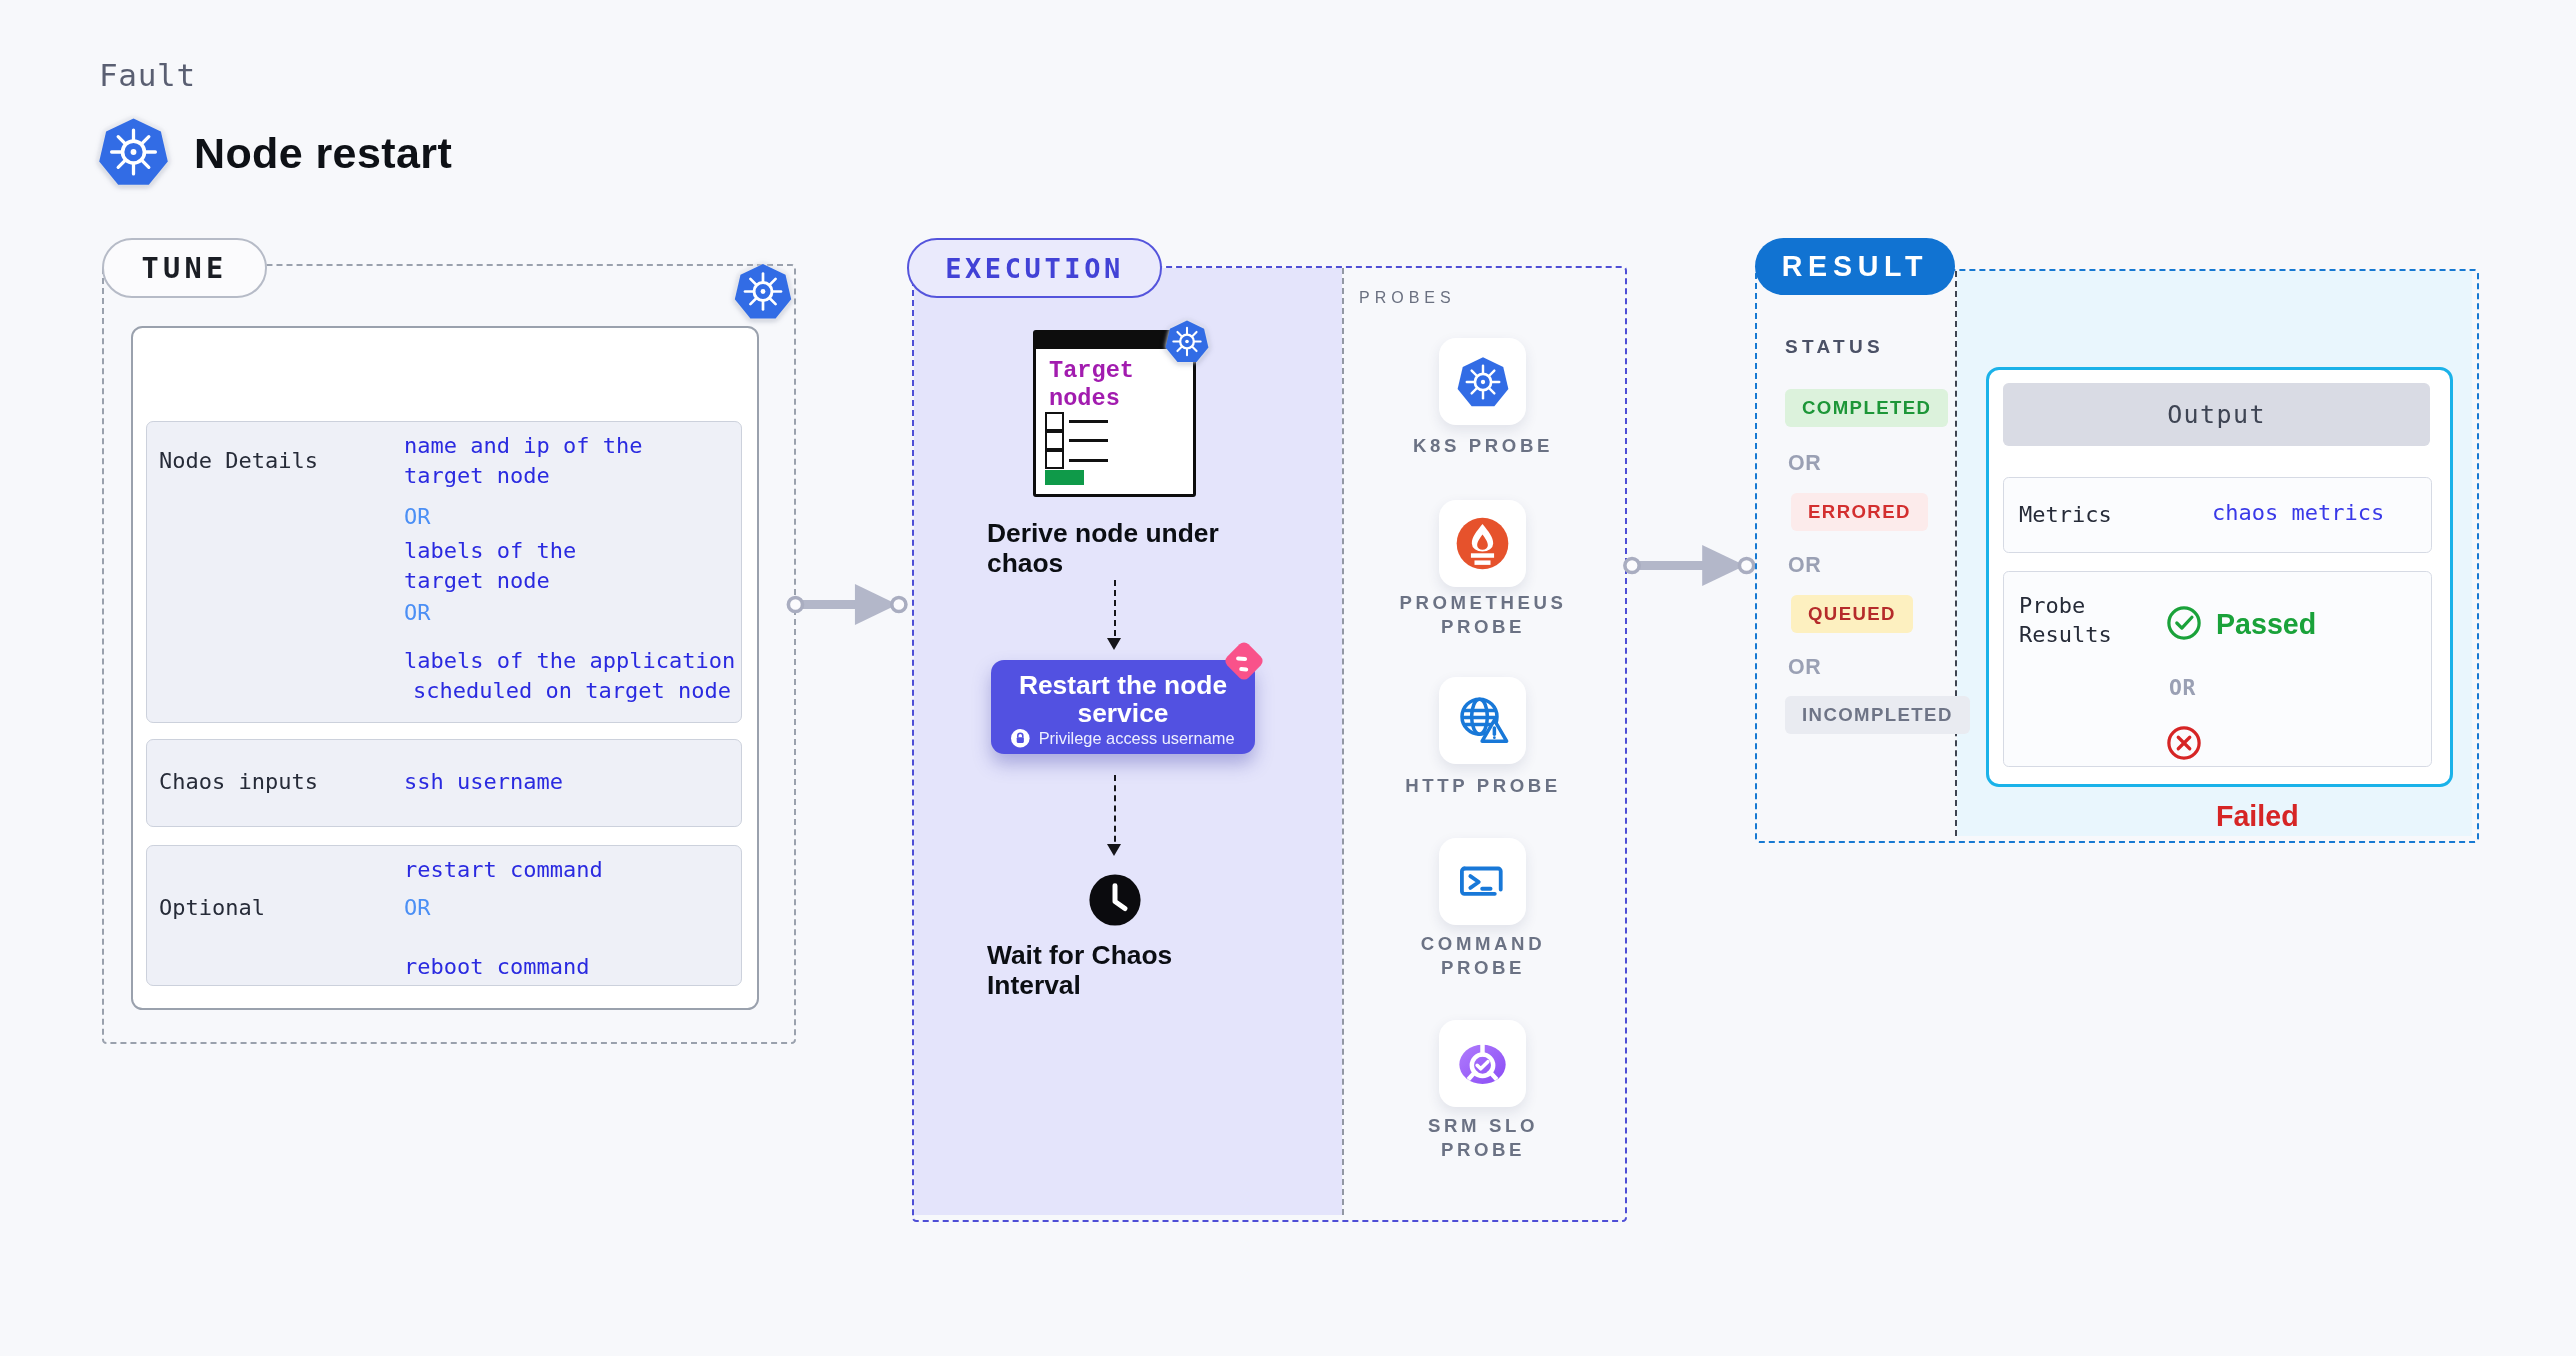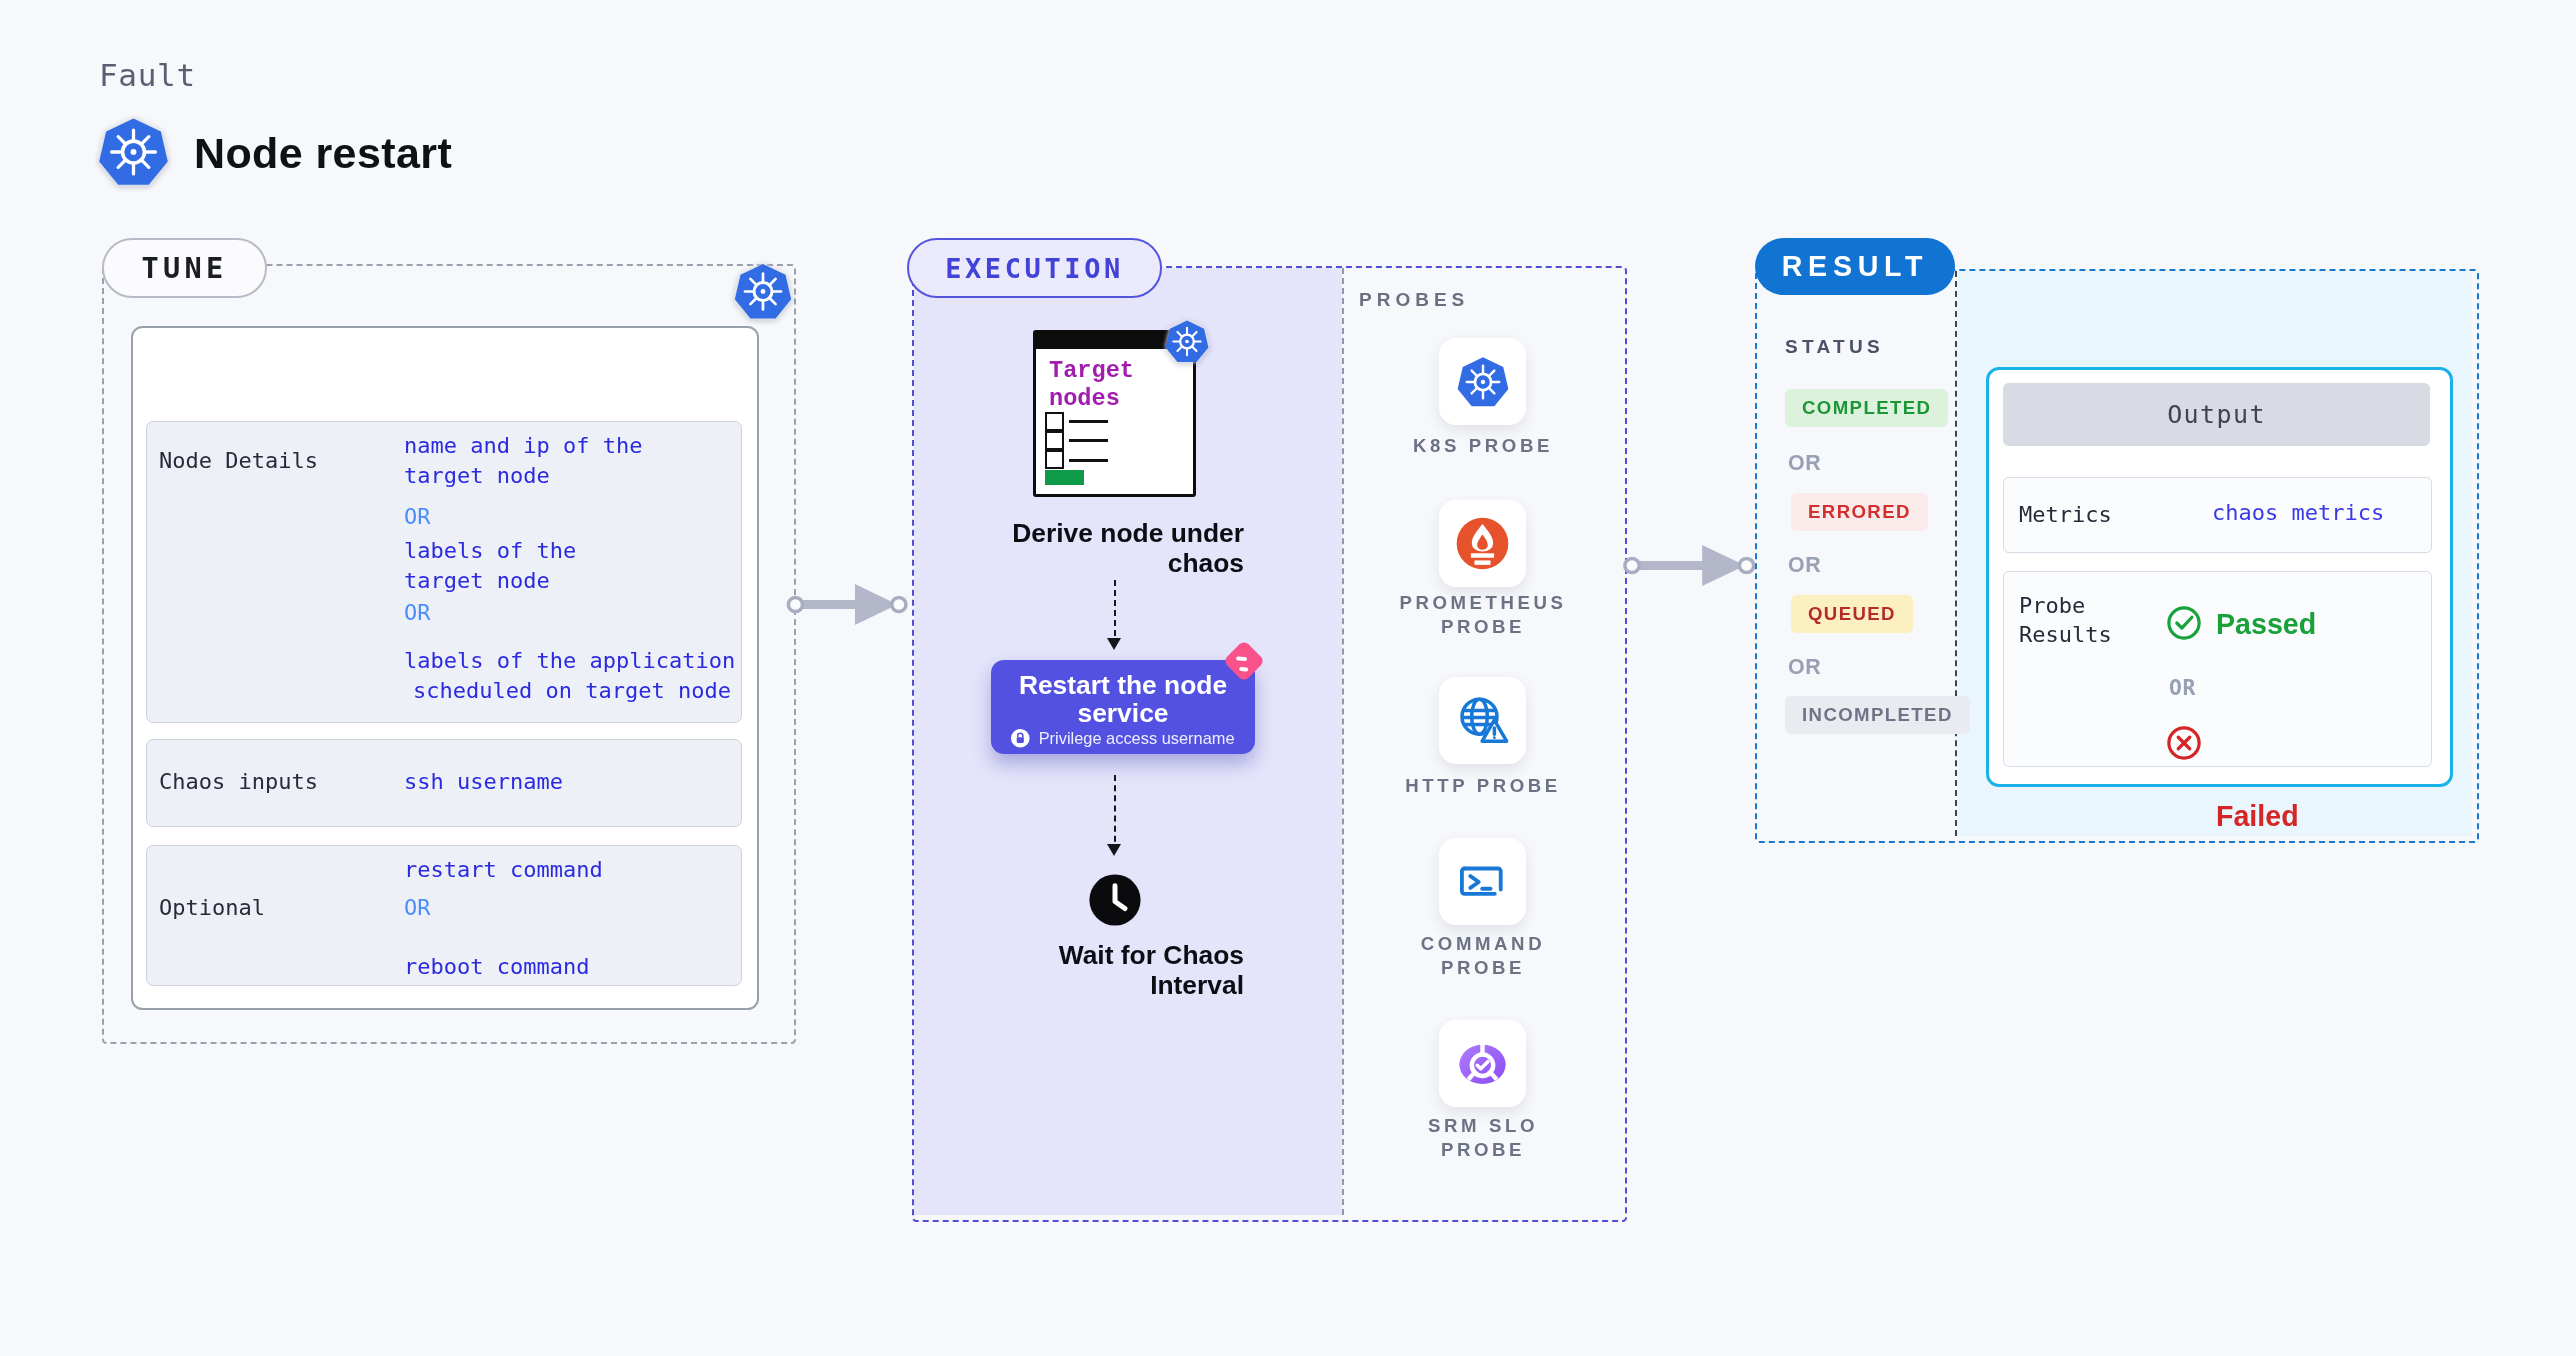--- a/index.html
+++ b/index.html
@@ -38,42 +38,42 @@
                 font-size:25px;color:#3e4453;letter-spacing:1.4px;}
   .tune-row{background:#eef0f7;border:1.4px solid #ccd1dc;border-radius:7.1px;}
   .row-label{font-size:22px;color:#262b38;}
   .val{font-size:22px;color:#2a2ae0;white-space:nowrap;}
   .val-or{font-size:22px;color:#4b8ff5;}
 
   
   .exec-fill{background:#e4e4fb;}
   .divider-gray{border-left:2.1px dashed #9298a4;}
   .divider-dark{border-left:2.1px dashed #3f4450;}
-  .step-text{font-size:26.4px;font-weight:bold;color:#0b0e13;text-align:right;line-height:30px;}
+  .step-text{font-size:26.4px;font-weight:bold;color:#0b0e13;text-align:left;line-height:30px;}
   .dashed-arrow{border-left:2.9px dashed #15151a;}
   .dashed-arrow::after{content:"";position:absolute;left:-8.6px;bottom:-11.4px;
       border:7.1px solid transparent;border-top:12px solid #15151a;}
   .target-card{background:#ffffff;border:3.6px solid #0d0d0d;border-radius:2.9px;}
   .target-bar{background:#0d0d0d;}
   .target-title{font-family:Liberation Mono, monospace;
       font-size:23.6px;font-weight:bold;color:#a21caf;line-height:28px;}
   .chk{width:15px;height:15px;border:2.9px solid #111;}
   .chk-line{height:2.9px;background:#111;}
   .green-block{background:#0f9a49;}
   .restart-btn{background:#5251e1;border-radius:13px;box-shadow:0 10px 18.6px rgba(60,60,170,.35);}
   .restart-line{font-size:26.4px;font-weight:bold;color:#ffffff;text-align:center;line-height:31px;}
   .restart-note{font-size:16.4px;color:#eef0ff;}
   .pink-badge{width:30px;height:30px;background:#f9528a;border-radius:6.4px;transform:rotate(45deg);}
   .pink-badge::before{content:"";position:absolute;left:5.7px;top:13px;width:11.4px;height:3.6px;
       background:#fff;border-radius:2.1px;transform:rotate(-40deg);}
   .pink-badge::after{content:"";position:absolute;left:15.7px;top:18.6px;width:9.3px;height:3.6px;
       background:#fff;border-radius:2.1px;transform:rotate(-40deg);}
 
   
-  .panel-label{font-size:19px;font-weight:bold;letter-spacing:5px;color:#6a7080;}
+  .panel-label{font-size:16px;font-weight:normal;letter-spacing:5px;color:#6a7080;}
   .probe-card{width:87px;height:87px;background:#ffffff;border-radius:17px;
       box-shadow:0 5.7px 13px rgba(40,50,90,.10);display:flex;align-items:center;justify-content:center;}
   .probe-label{font-size:18.6px;font-weight:bold;letter-spacing:3.6px;color:#6b7284;
       text-align:center;line-height:24px;}
 
   
   .result-fill{background:#e9f6fd;}
   .status-title{font-size:19px;font-weight:bold;letter-spacing:4.3px;color:#4b5166;}
   .badge{display:inline-block;border-radius:5.7px;font-size:18.6px;font-weight:bold;
       letter-spacing:1.4px;padding:7.9px 17px;}

